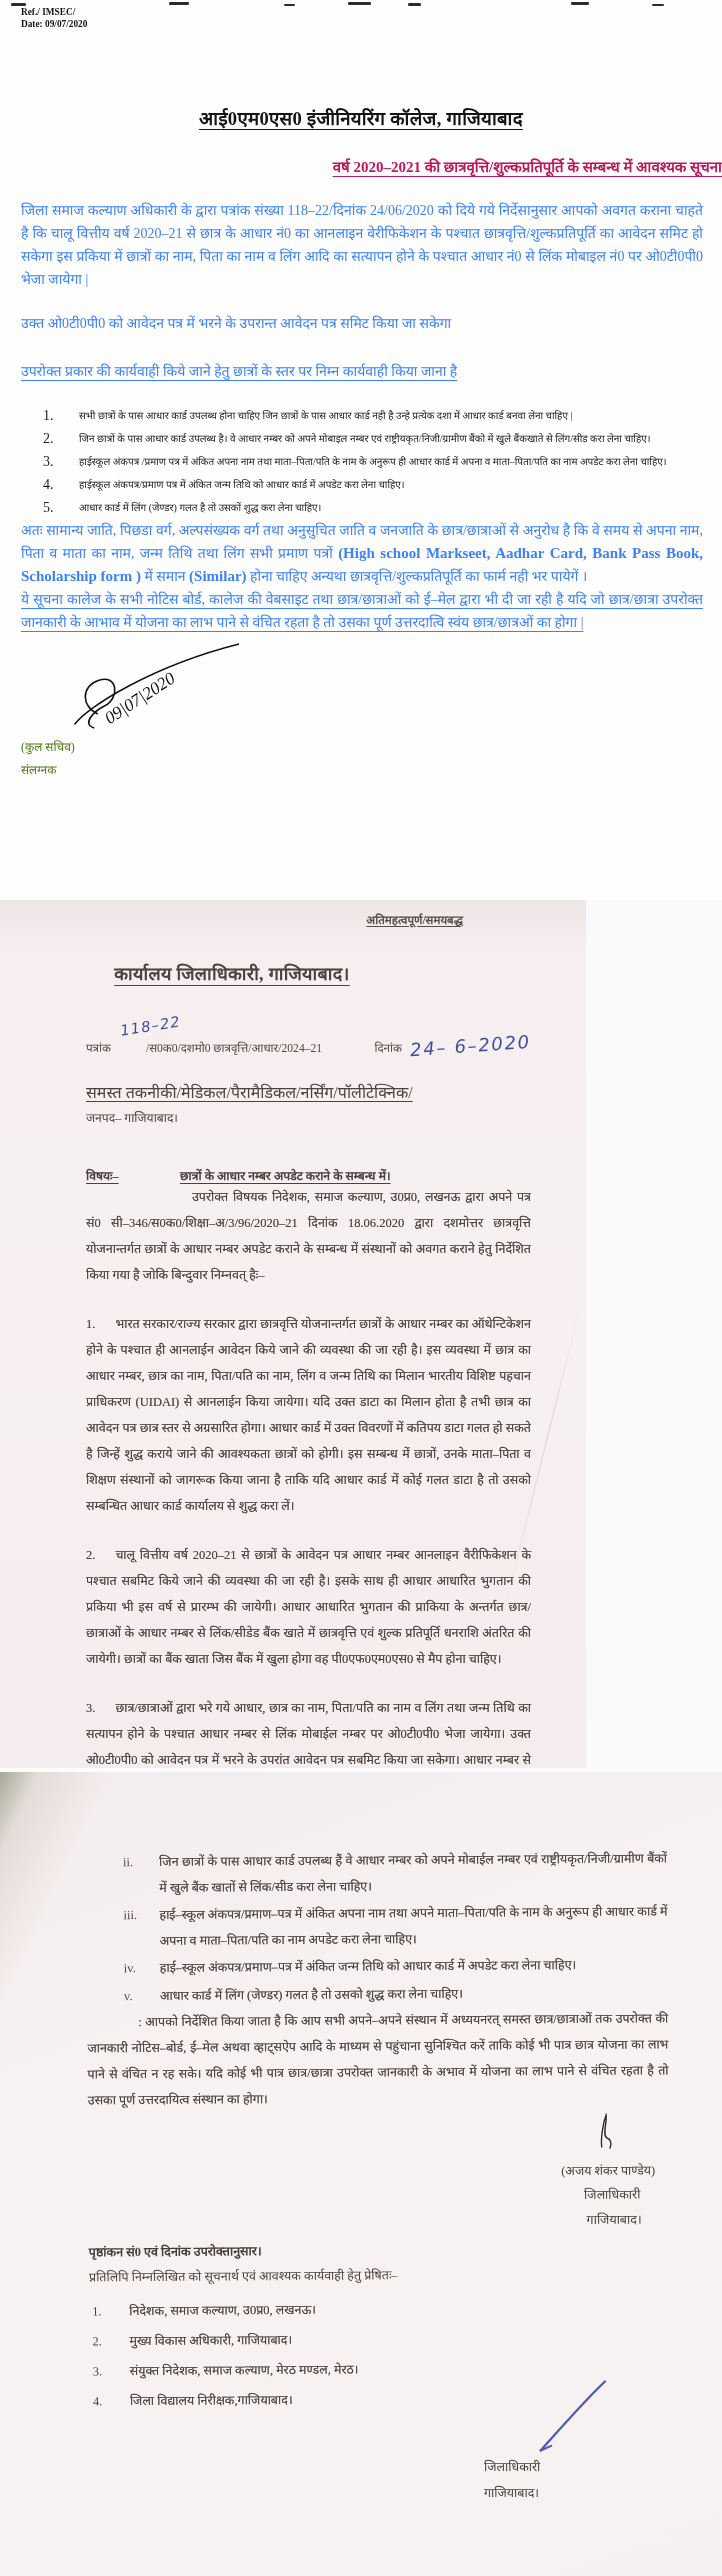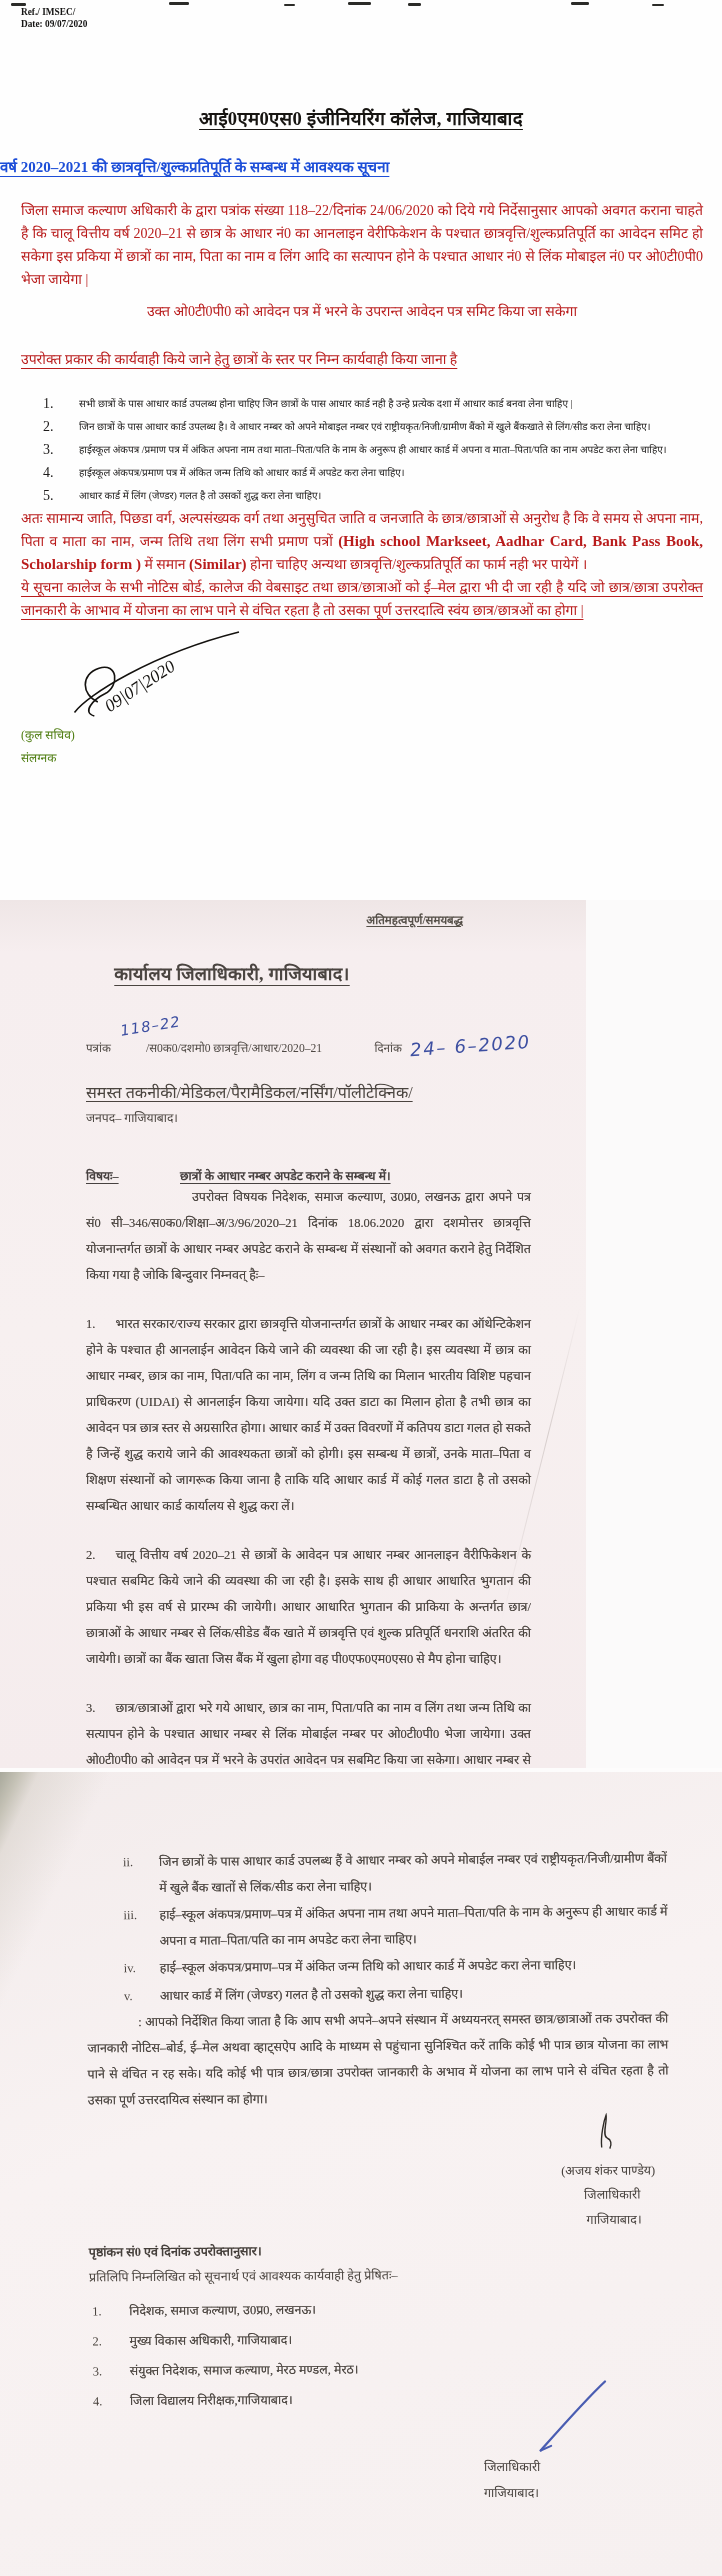--- a/index.html
+++ b/index.html
@@ -17,28 +17,28 @@
   .scan-noise{position:absolute;top:1.2px;left:0;width:722px;height:8.2px;}
   .scan-noise i{position:absolute;background:#2b2b28;border-radius:1.2px;display:block;}
   .ref-block{
     margin:5.8px 0 0 21px;font-weight:bold;font-size:9.3px;line-height:12.2px;color:#151413;
   }
   .doc1-title{
     margin-top:75px;text-align:center;font-size:18.6px;font-weight:bold;
     text-decoration:underline;text-underline-offset:4.1px;letter-spacing:0.3px;color:#171512;
   }
   .doc1-subtitle{
-    margin-top:26px;text-align:left;font-size:15px;font-weight:bold;
-    text-decoration:underline;text-underline-offset:3.5px;color:#1d4ed8;
+    margin-top:26px;text-align:right;font-size:15px;font-weight:bold;
+    text-decoration:underline;text-underline-offset:3.5px;color:#be185d;
   }
   .doc1 p.body, .doc1 .list-head{
-    margin:0 19px 0 21px;font-size:14px;line-height:23px;text-align:justify;color:#b91c1c;
+    margin:0 19px 0 21px;font-size:14px;line-height:23px;text-align:justify;color:#3b82f6;
   }
   .doc1 p.body.p1{margin-top:23px;}
-  .doc1 p.body.p2{margin-top:9px;text-align:center;}
+  .doc1 p.body.p2{margin-top:21px;text-align:left;}
   .doc1 .list-head{
     margin-top:24.5px;text-decoration:underline;text-underline-offset:3.5px;text-align:left;
   }
   .doc1-list{margin-top:21px;}
   .doc1-li{display:flex;margin:0 19px 0 43px;}
   .doc1-li .num{width:36px;flex:0 0 36px;font-size:14px;line-height:23px;}
   .doc1-li .txt{flex:1;font-size:10px;line-height:23px;text-align:justify;}
   .doc1 .para3{margin-top:22px;}
   .doc1 .para3 .en{font-weight:bold;font-size:15px;font-family:"Liberation Serif",serif;}
   .doc1 .closing{
@@ -211,21 +211,21 @@
 <section class="page-a">
   <div class="crease"></div>
 
   <div class="priority">अतिमहत्वपूर्ण/समयबद्ध</div>
 
   <h1 class="office-title">कार्यालय जिलाधिकारी, गाजियाबाद।</h1>
 
   <div class="ref-row">
     <span>पत्रांक</span>
     <span class="hand refno">118–22</span>
-    <span style="margin-left:35px;">/स0क0/दशमो0 छात्रवृत्ति/आधार/2020–21</span>
+    <span style="margin-left:35px;">/स0क0/दशमो0 छात्रवृत्ति/आधार/2024–21</span>
     <span class="gap"></span>
     <span>दिनांक</span>
     <span class="hand dateno">24– 6–2020</span>
   </div>
 
   <div class="addr">
     <div class="u">समस्त तकनीकी/मेडिकल/पैरामैडिकल/नर्सिंग/पॉलीटेक्निक/</div>
   </div>
   <div class="district">जनपद–  गाजियाबाद।</div>
 

